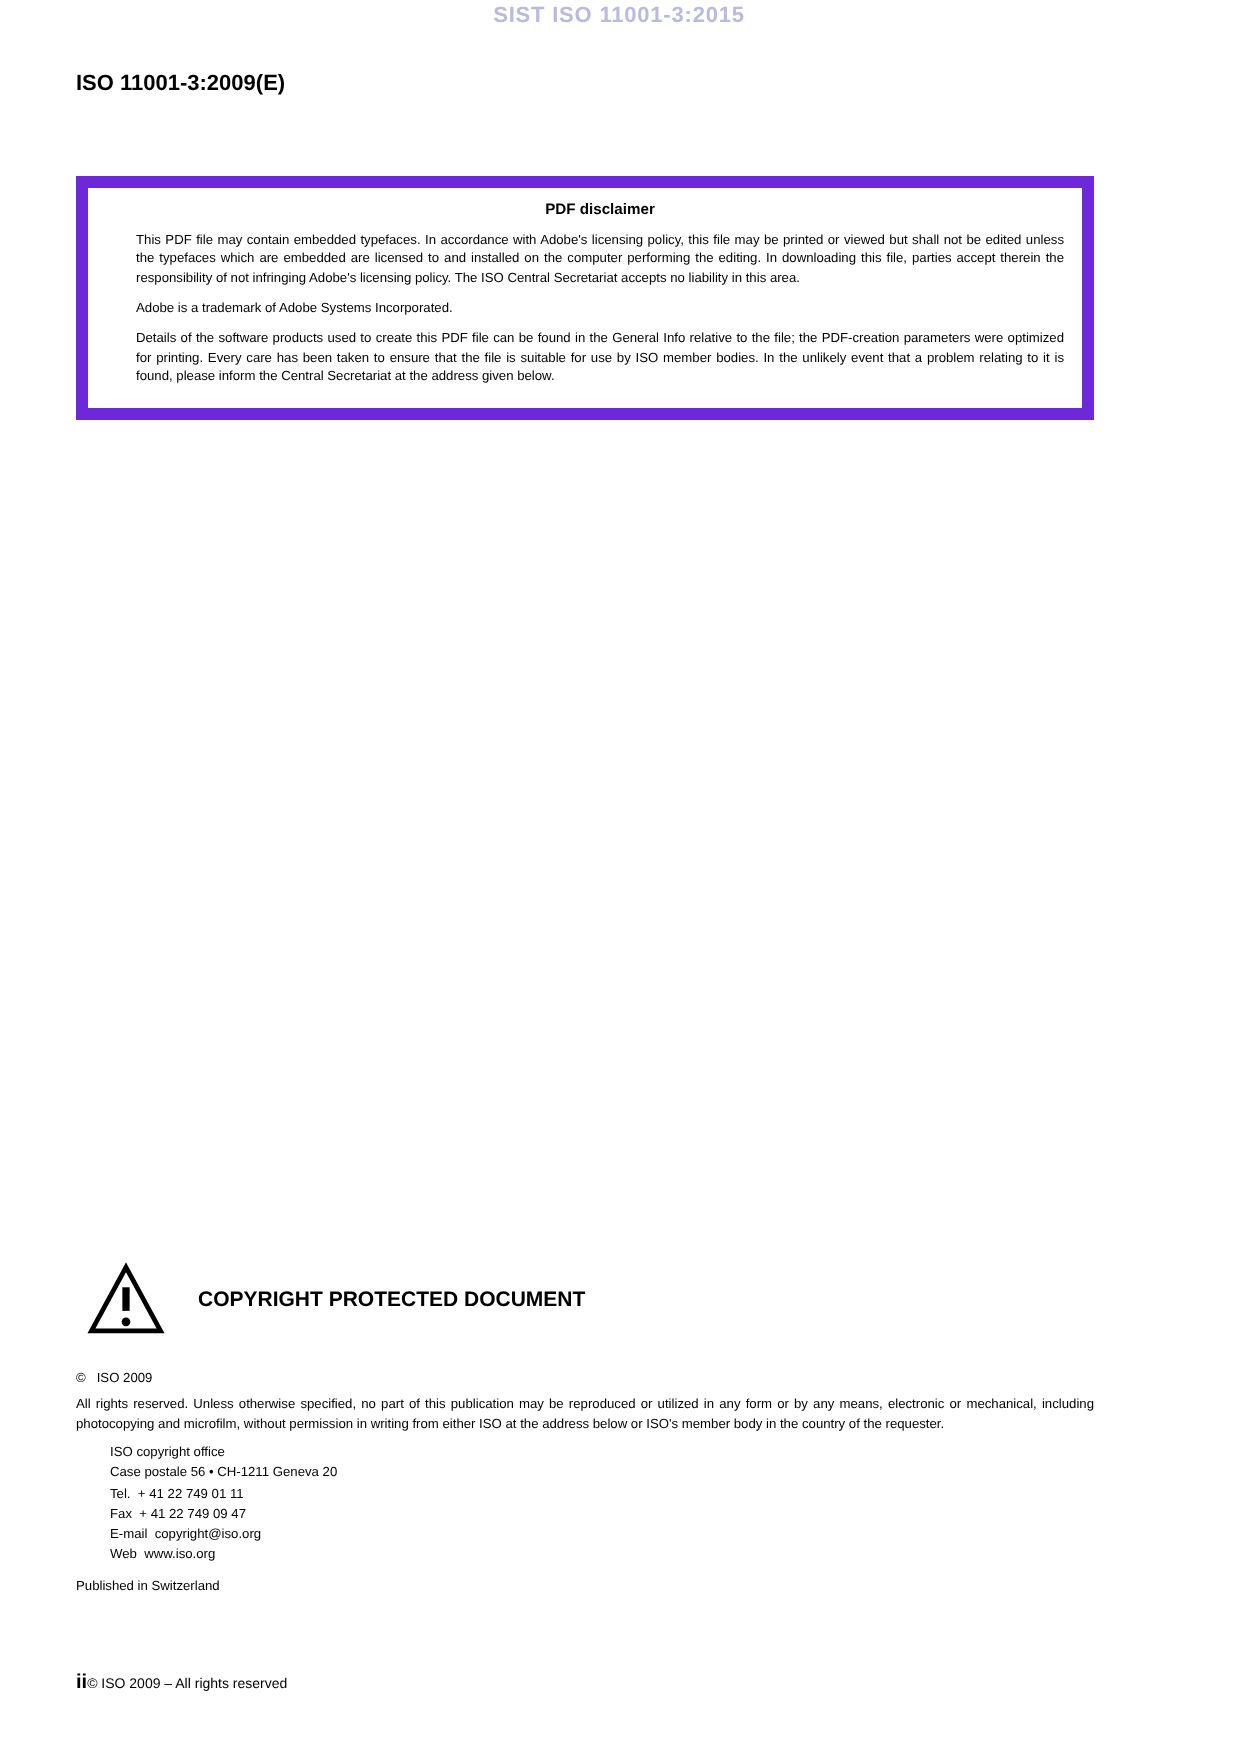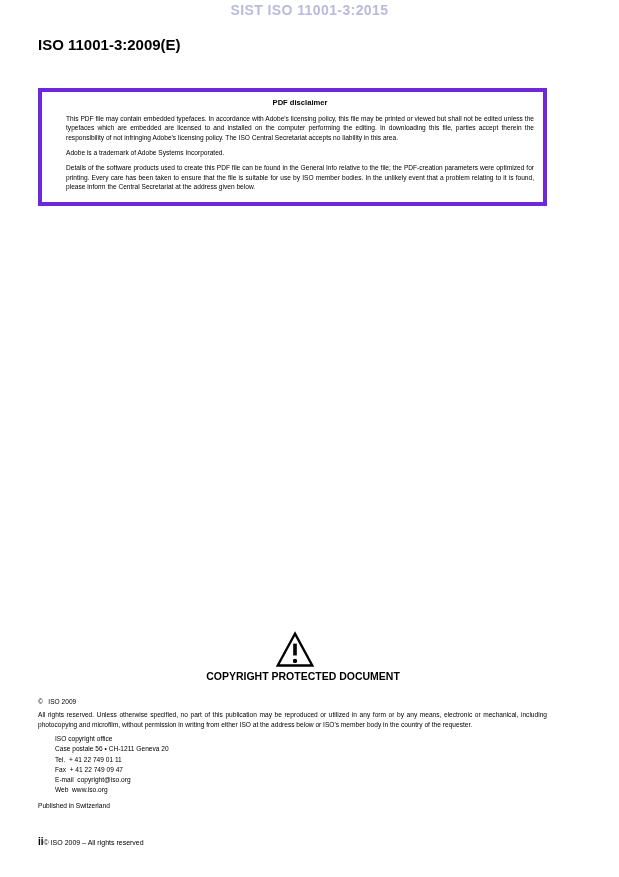--- a/index.html
+++ b/index.html
@@ -12,37 +12,37 @@
     color: #000;
     overflow: hidden;
   }
   .watermark {
     position: absolute;
     top: 2px;
     left: 0;
     width: 100%;
     text-align: center;
     font-weight: bold;
-    font-size: 14px;
+    font-size: 11px;
     color: #b9badd;
     letter-spacing: 0.4px;
   }
   .doc-ref {
     position: absolute;
     top: 36px;
     left: 38px;
     font-weight: bold;
-    font-size: 15px;
+    font-size: 11px;
   }
   .disclaimer-box {
     position: absolute;
     top: 88px;
     left: 38px;
     width: 509px;
-    border: 4px solid #6d28d9;
+    border: 6px solid #6d28d9;
     padding: 6px 9px 8px 24px;
   }
   .disclaimer-title {
     text-align: center;
     font-weight: bold;
     font-size: 7.6px;
     margin-bottom: 7px;
   }
   .disclaimer-para {
     font-size: 6.6px;
@@ -55,21 +55,20 @@
   .copyright-section {
     position: absolute;
     top: 630px;
     left: 38px;
     width: 509px;
   }
   .warning-row {
     display: flex;
     align-items: center;
     margin-left: 5px;
-    flex-direction: column;
   }
   .warning-icon { width: 40px; height: 40px; display: block; }
   .copyright-heading {
     font-weight: bold;
     font-size: 10.5px;
     margin-left: 16px;
   }
   .iso-copyright-line {
     margin-top: 16px;
     font-size: 6.6px;

